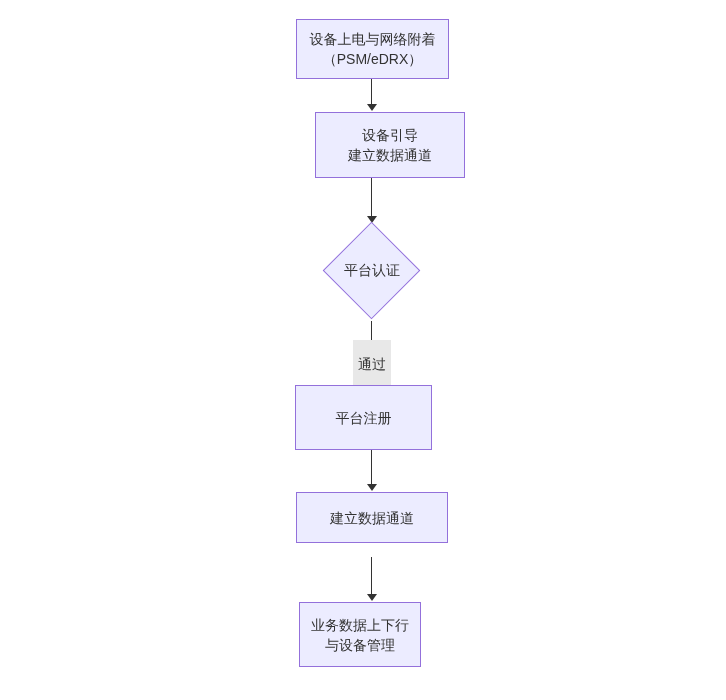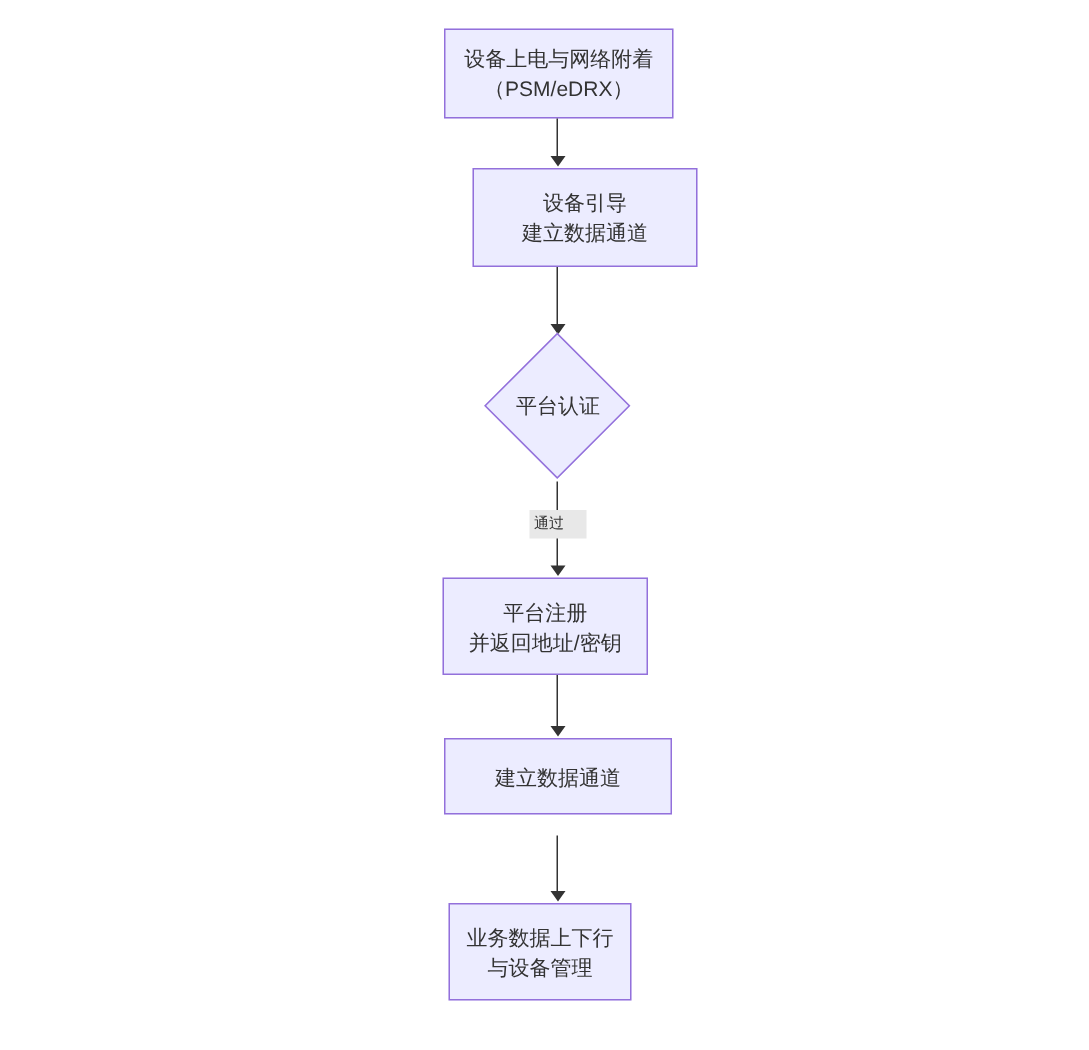--- a/index.html
+++ b/index.html
@@ -76,25 +76,25 @@
   .a1 { top: 79px;  height: 32px; }
   .a2 { top: 178px; height: 45px; }
   .a3 { top: 321px; height: 63px; }
   .a4 { top: 450px; height: 41px; }
   .a5 { top: 557px; height: 44px; }
   
   .edge-label {
     position: absolute;
     left: 353px; top: 340px;
     min-width: 32px;
-    padding: 0 3px;
+    padding: 15px 3px;
     background: var(--edge-label-bg, #e8e8e8);
-    font-size: 10px;
+    font-size: 14px;
     line-height: 19px;
-    text-align: left;
+    text-align: center;
   }
 </style>
 </head>
 <body>
 
 <div class="canvas" style="--node-fill: #ECECFF; --node-border: #9370DB; --arrow-color: #333333; --edge-label-bg: #e8e8e8; background: rgb(255, 255, 255); color: rgb(51, 51, 51);">
 
   <div class="node n-a">
     <span>设备上电与网络附着</span>
     <span>（PSM/eDRX）</span>
@@ -122,21 +122,20 @@
 
   <div class="arrow a3">
     <span class="shaft"></span>
     <span class="head"></span>
   </div>
 
   <div class="edge-label">通过</div>
 
   <div class="node n-d">
     <span>平台注册</span>
-    <span>并返回地址/密钥</span>
   </div>
 
   <div class="arrow a4">
     <span class="shaft"></span>
     <span class="head"></span>
   </div>
 
   <div class="node n-e">
     <span>建立数据通道</span>
   </div>

